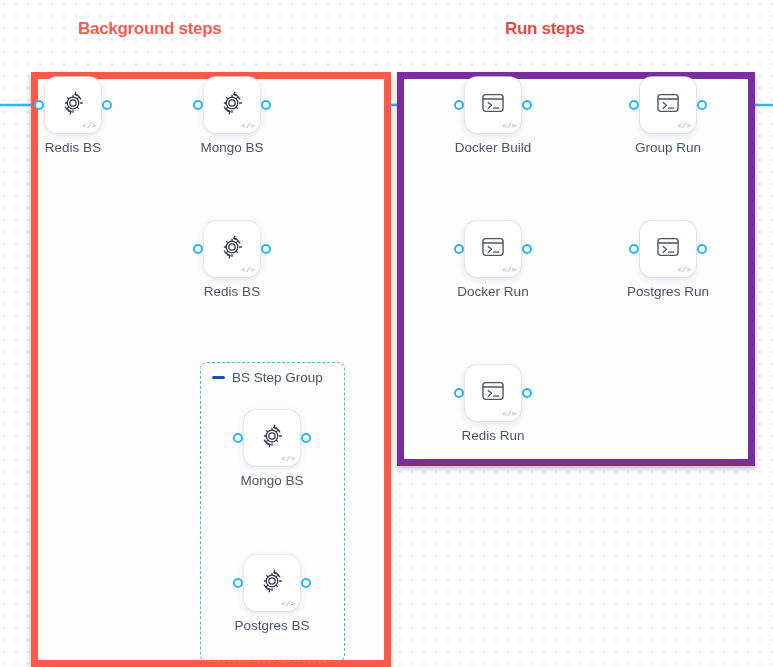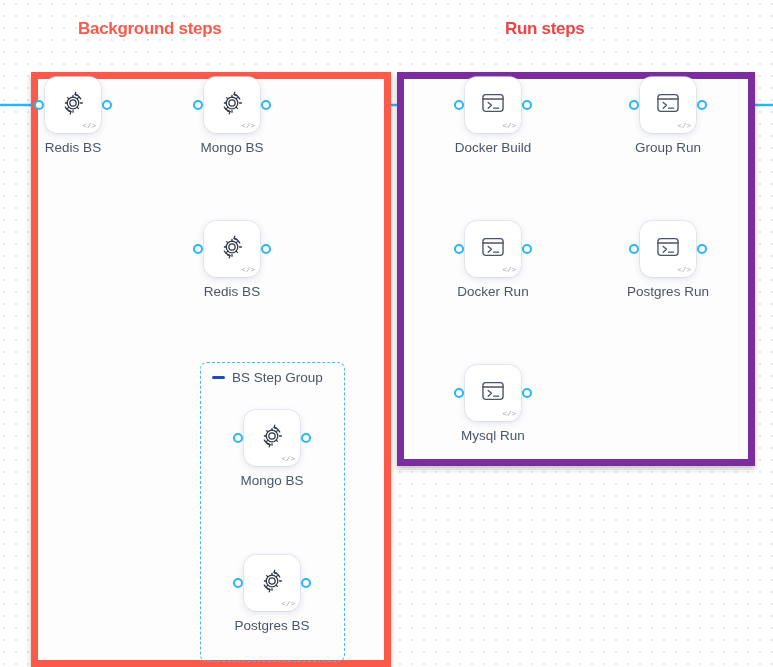--- a/index.html
+++ b/index.html
@@ -292,17 +292,17 @@
        <div class="node-icon"><svg viewBox="0 0 32 32" width="28" height="28" fill="none" stroke="#4a5468" stroke-width="1.55" stroke-linecap="round" stroke-linejoin="round">
     <rect x="4.5" y="6.5" width="23" height="19" rx="3.2"></rect>
     <path d="M4.5 11.4h23"></path>
     <path d="M10.5 15.4l3.8 3.3-3.8 3.3"></path>
     <path d="M16.8 21.9h5.6"></path>
   </svg></div>
        <div class="node-code">&lt;/&gt;</div>
      </div>
      <div class="port in"></div>
      <div class="port out"></div>
-     <div class="node-label">Mysql Run</div>
+     <div class="node-label">Redis Run</div>
       </div>
     </div>
 
 </div>
 
 </body></html>

